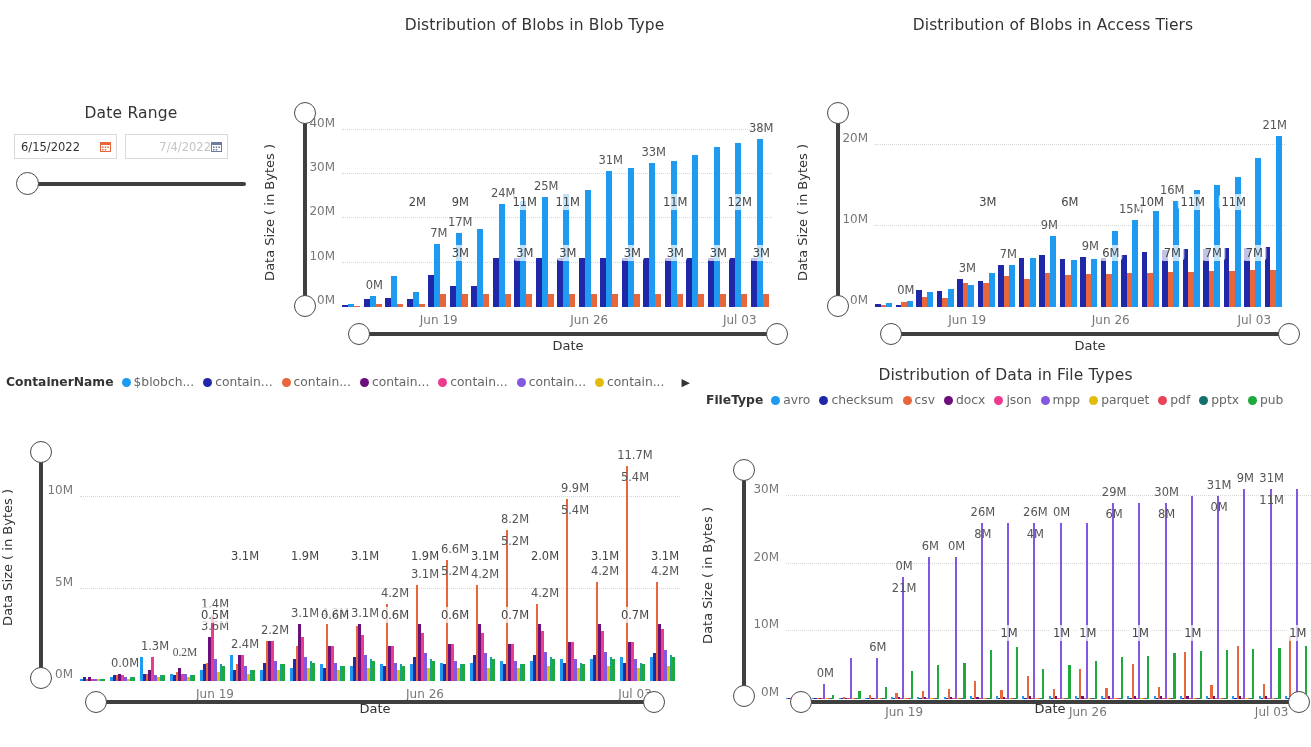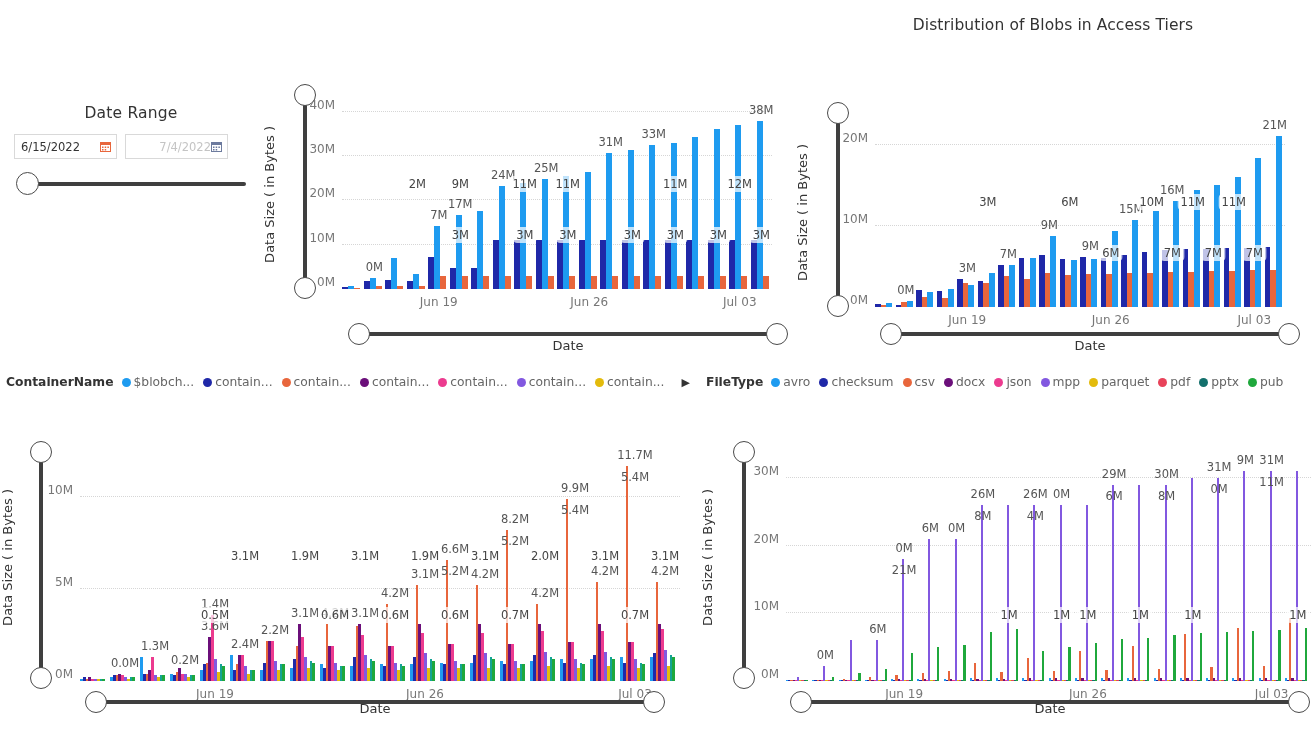--- a/index.html
+++ b/index.html
@@ -150,20 +150,21 @@
       </div>
     </div>
     <div class="slicer-slider">
       <div class="slicer-track"></div>
       <div class="slicer-handle"></div>
     </div>
   </div>
 
   <div id="charts-root">
       <div class="panel" style="left: 262px; top: 16px; width: 545px;">
+        <div class="panel-title">Distribution of Blobs in Blob Type</div>
         <div class="plot-wrap" style="position: relative; height: 343px;">
           <div class="ylabel" style="top: 110px;">Data Size ( in Bytes )</div>
           <div class="yslider" style="left: 32px; top: 68px; height: 215px;">
             <div class="yslider-track"></div>
             <div class="ysl-handle top"></div>
             <div class="ysl-handle bot"></div>
           </div>
           <div class="plot" style="left: 80px; top: 78px; width: 430px; height: 195px;">
             <div class="gridline" style="bottom: 0px; border-top-color: transparent;"></div>
             <div class="ytick" style="bottom: -7px;">0M</div>
@@ -713,21 +714,21 @@
                 <div class="bar" style="left: 8.4px; width: 2.8px; height: 57.04px; background: rgb(107, 15, 122);"></div>
                 <div class="bar" style="left: 11.2px; width: 2.8px; height: 51.52px; background: rgb(236, 59, 143);"></div>
                 <div class="bar" style="left: 14px; width: 2.8px; height: 31.28px; background: rgb(130, 88, 224);"></div>
                 <div class="bar" style="left: 16.8px; width: 2.8px; height: 14.72px; background: rgb(227, 187, 12);"></div>
                 <div class="bar" style="left: 19.6px; width: 2.8px; height: 25.76px; background: rgb(19, 163, 148);"></div>
                 <div class="bar" style="left: 22.4px; width: 2.8px; height: 23.92px; background: rgb(31, 168, 60);"></div>
               </div>
             </div>
             <div class="dlabel" style="left: 45px; top: 203.64px;">0.0M</div>
             <div class="dlabel" style="left: 75px; top: 187.08px;">1.3M</div>
-            <div class="dlabel" style="left: 105px; top: 201px;">0.2M</div>
+            <div class="dlabel" style="left: 105px; top: 194px; font-family: Liberation Serif, serif;">0.2M</div>
             <div class="dlabel" style="left: 135px; top: 144.76px;">1.4M</div>
             <div class="dlabel" style="left: 135px; top: 166.76px;">3.6M</div>
             <div class="dlabel" style="left: 165px; top: 185.24px;">2.4M</div>
             <div class="dlabel" style="left: 195px; top: 170.52px;">2.2M</div>
             <div class="dlabel" style="left: 225px; top: 153.96px;">3.1M</div>
             <div class="dlabel" style="left: 255px; top: 153.96px;">4.2M</div>
             <div class="dlabel" style="left: 285px; top: 153.96px;">3.1M</div>
             <div class="dlabel" style="left: 315px; top: 133.72px;">4.2M</div>
             <div class="dlabel" style="left: 345px; top: 115.32px;">3.1M</div>
             <div class="dlabel" style="left: 375px; top: 89.56px;">6.6M</div>
@@ -758,20 +759,21 @@
             <div class="dlabel inside" style="left: 555px; background: rgba(255, 255, 255, 0.72); top: 156.4px;">0.7M</div>
           </div>
           <div class="xaxis" style="left: 80px; width: 600px; top: 298px; height: 18px;">
             <div class="xtick" style="left: 135px;">Jun 19</div>
             <div class="xtick" style="left: 345px;">Jun 26</div>
             <div class="xtick" style="left: 555px;">Jul 03</div>
           </div>
         </div>
       </div>
       <div class="panel" style="left: 700px; top: 366px; width: 611px;">
+        <div class="panel-title">Distribution of Data in File Types</div>
         <div class="legend" style="margin-left: 6px;">
           <span class="legend-name">FileType</span>
           <span class="legend-item">
             <span class="legend-dot" style="background: rgb(30, 155, 240);"></span>
             <span>avro</span>
           </span>
           <span class="legend-item">
             <span class="legend-dot" style="background: rgb(31, 40, 168);"></span>
             <span>checksum</span>
           </span>

